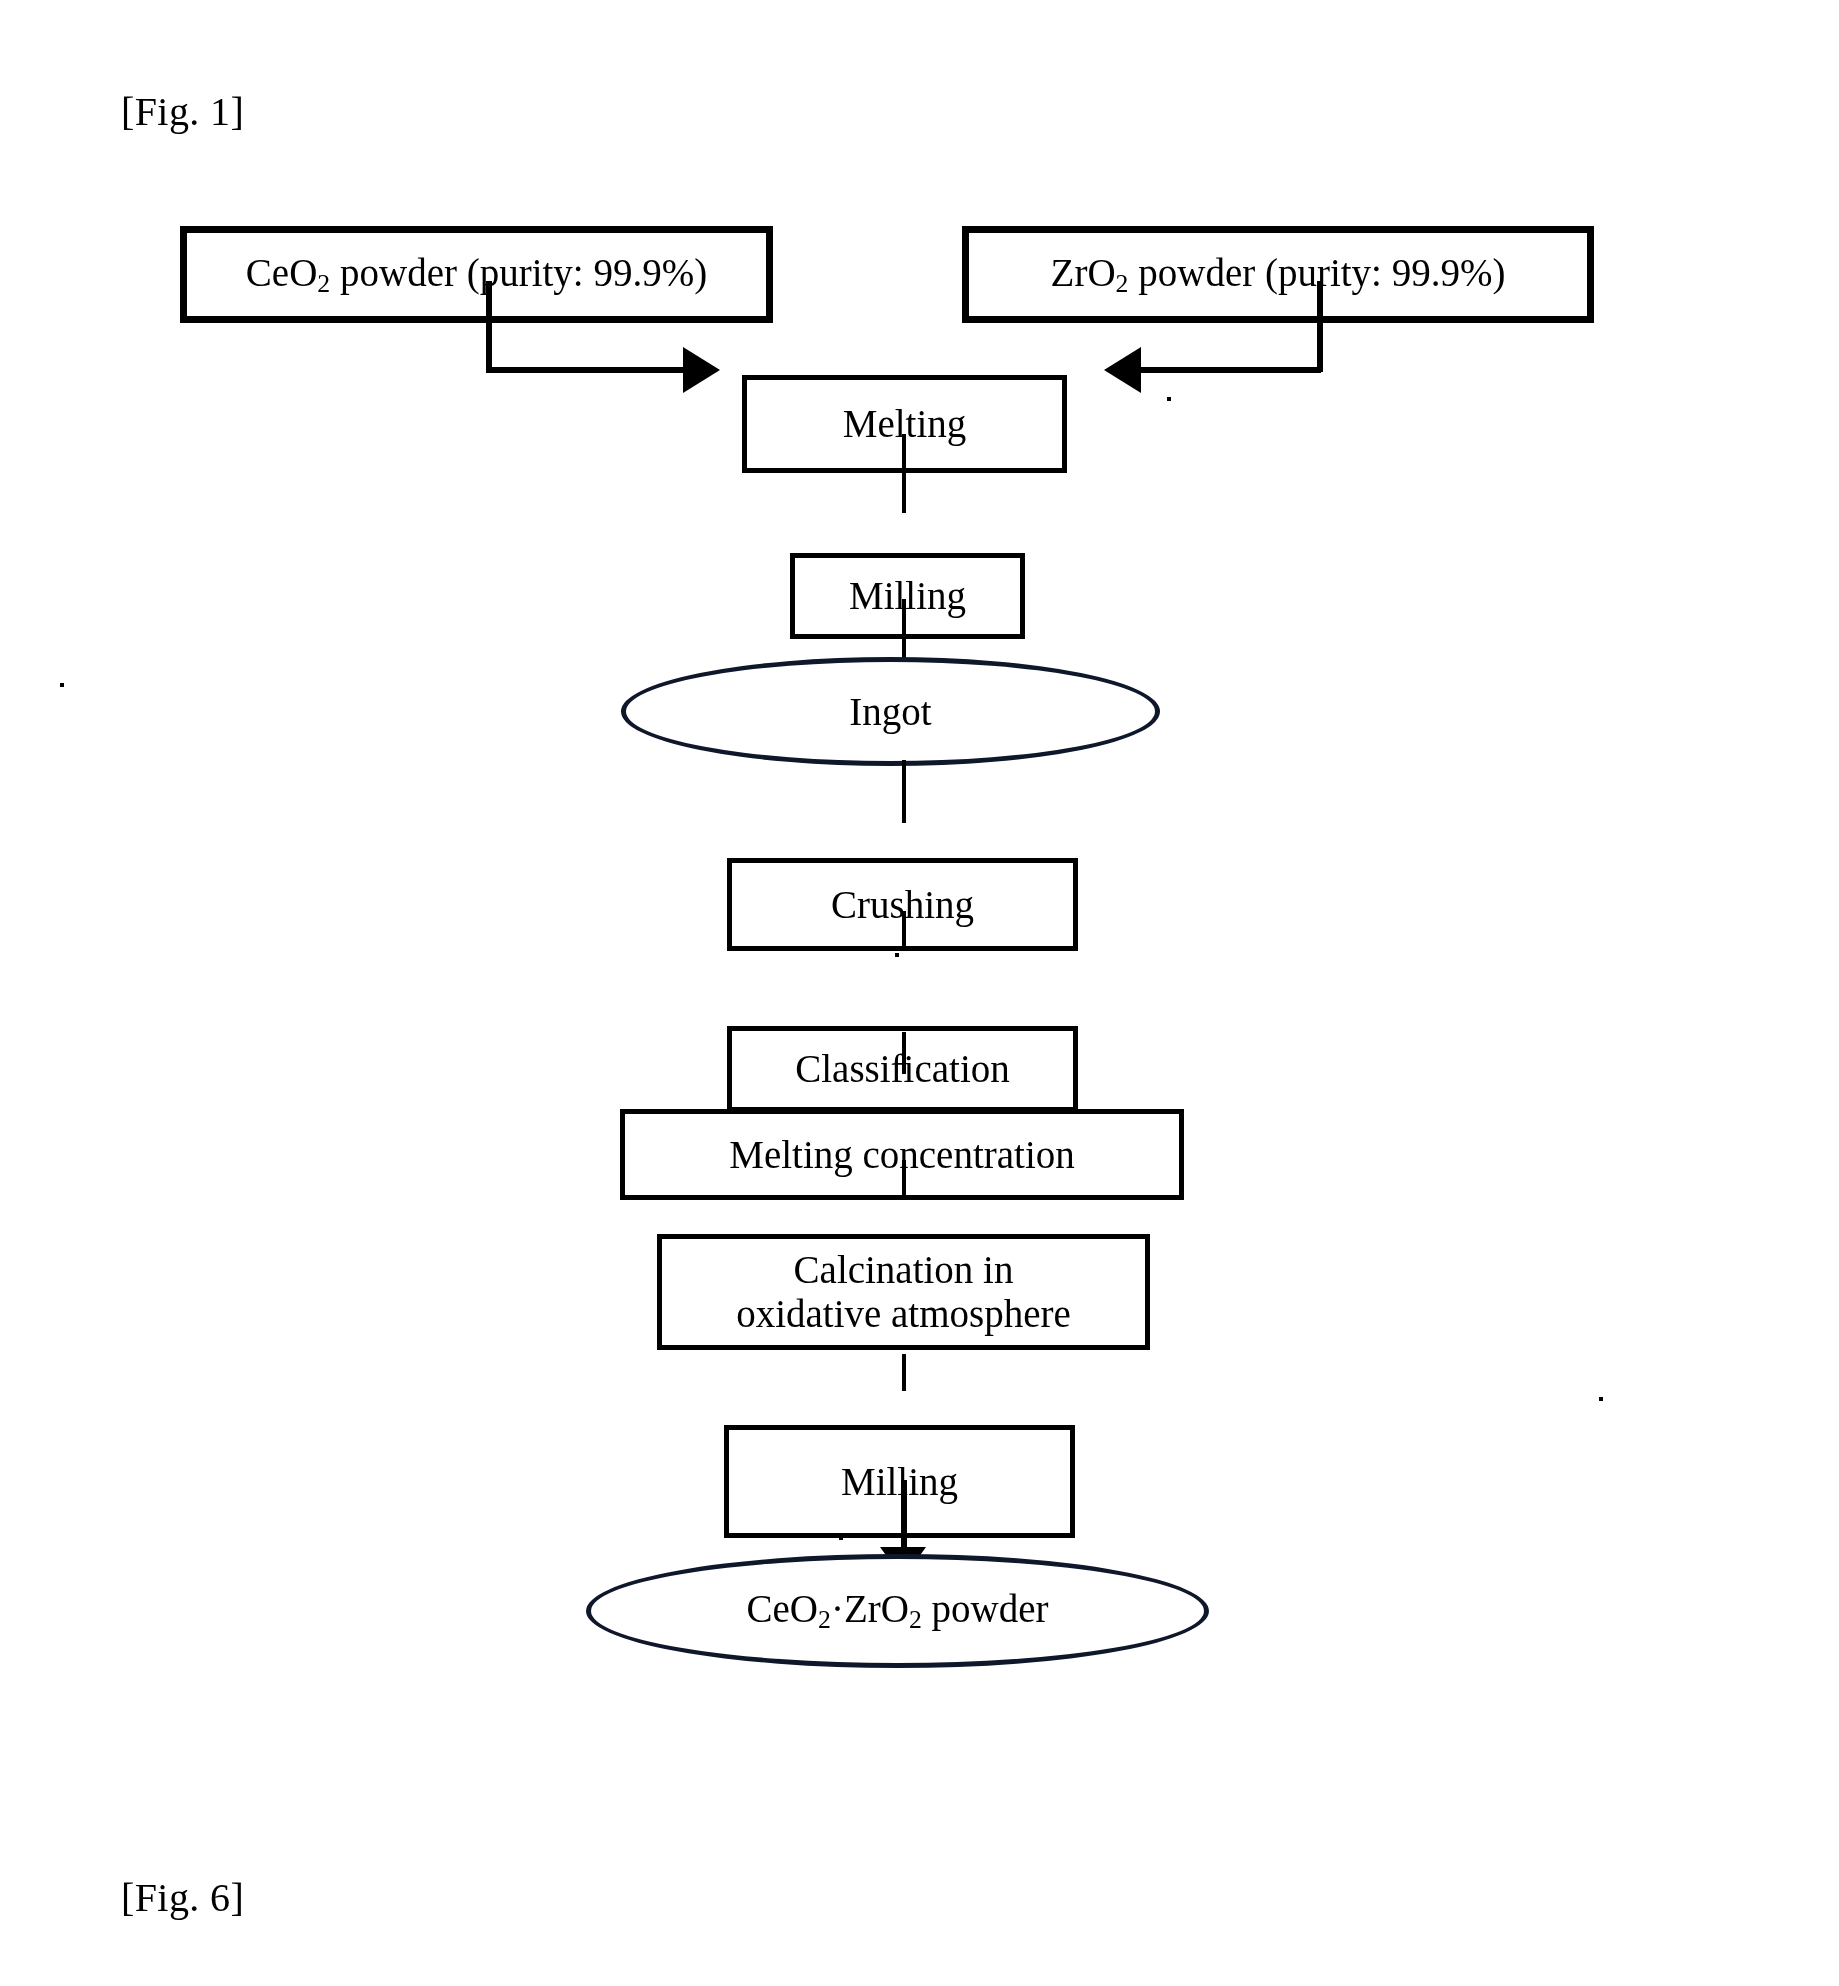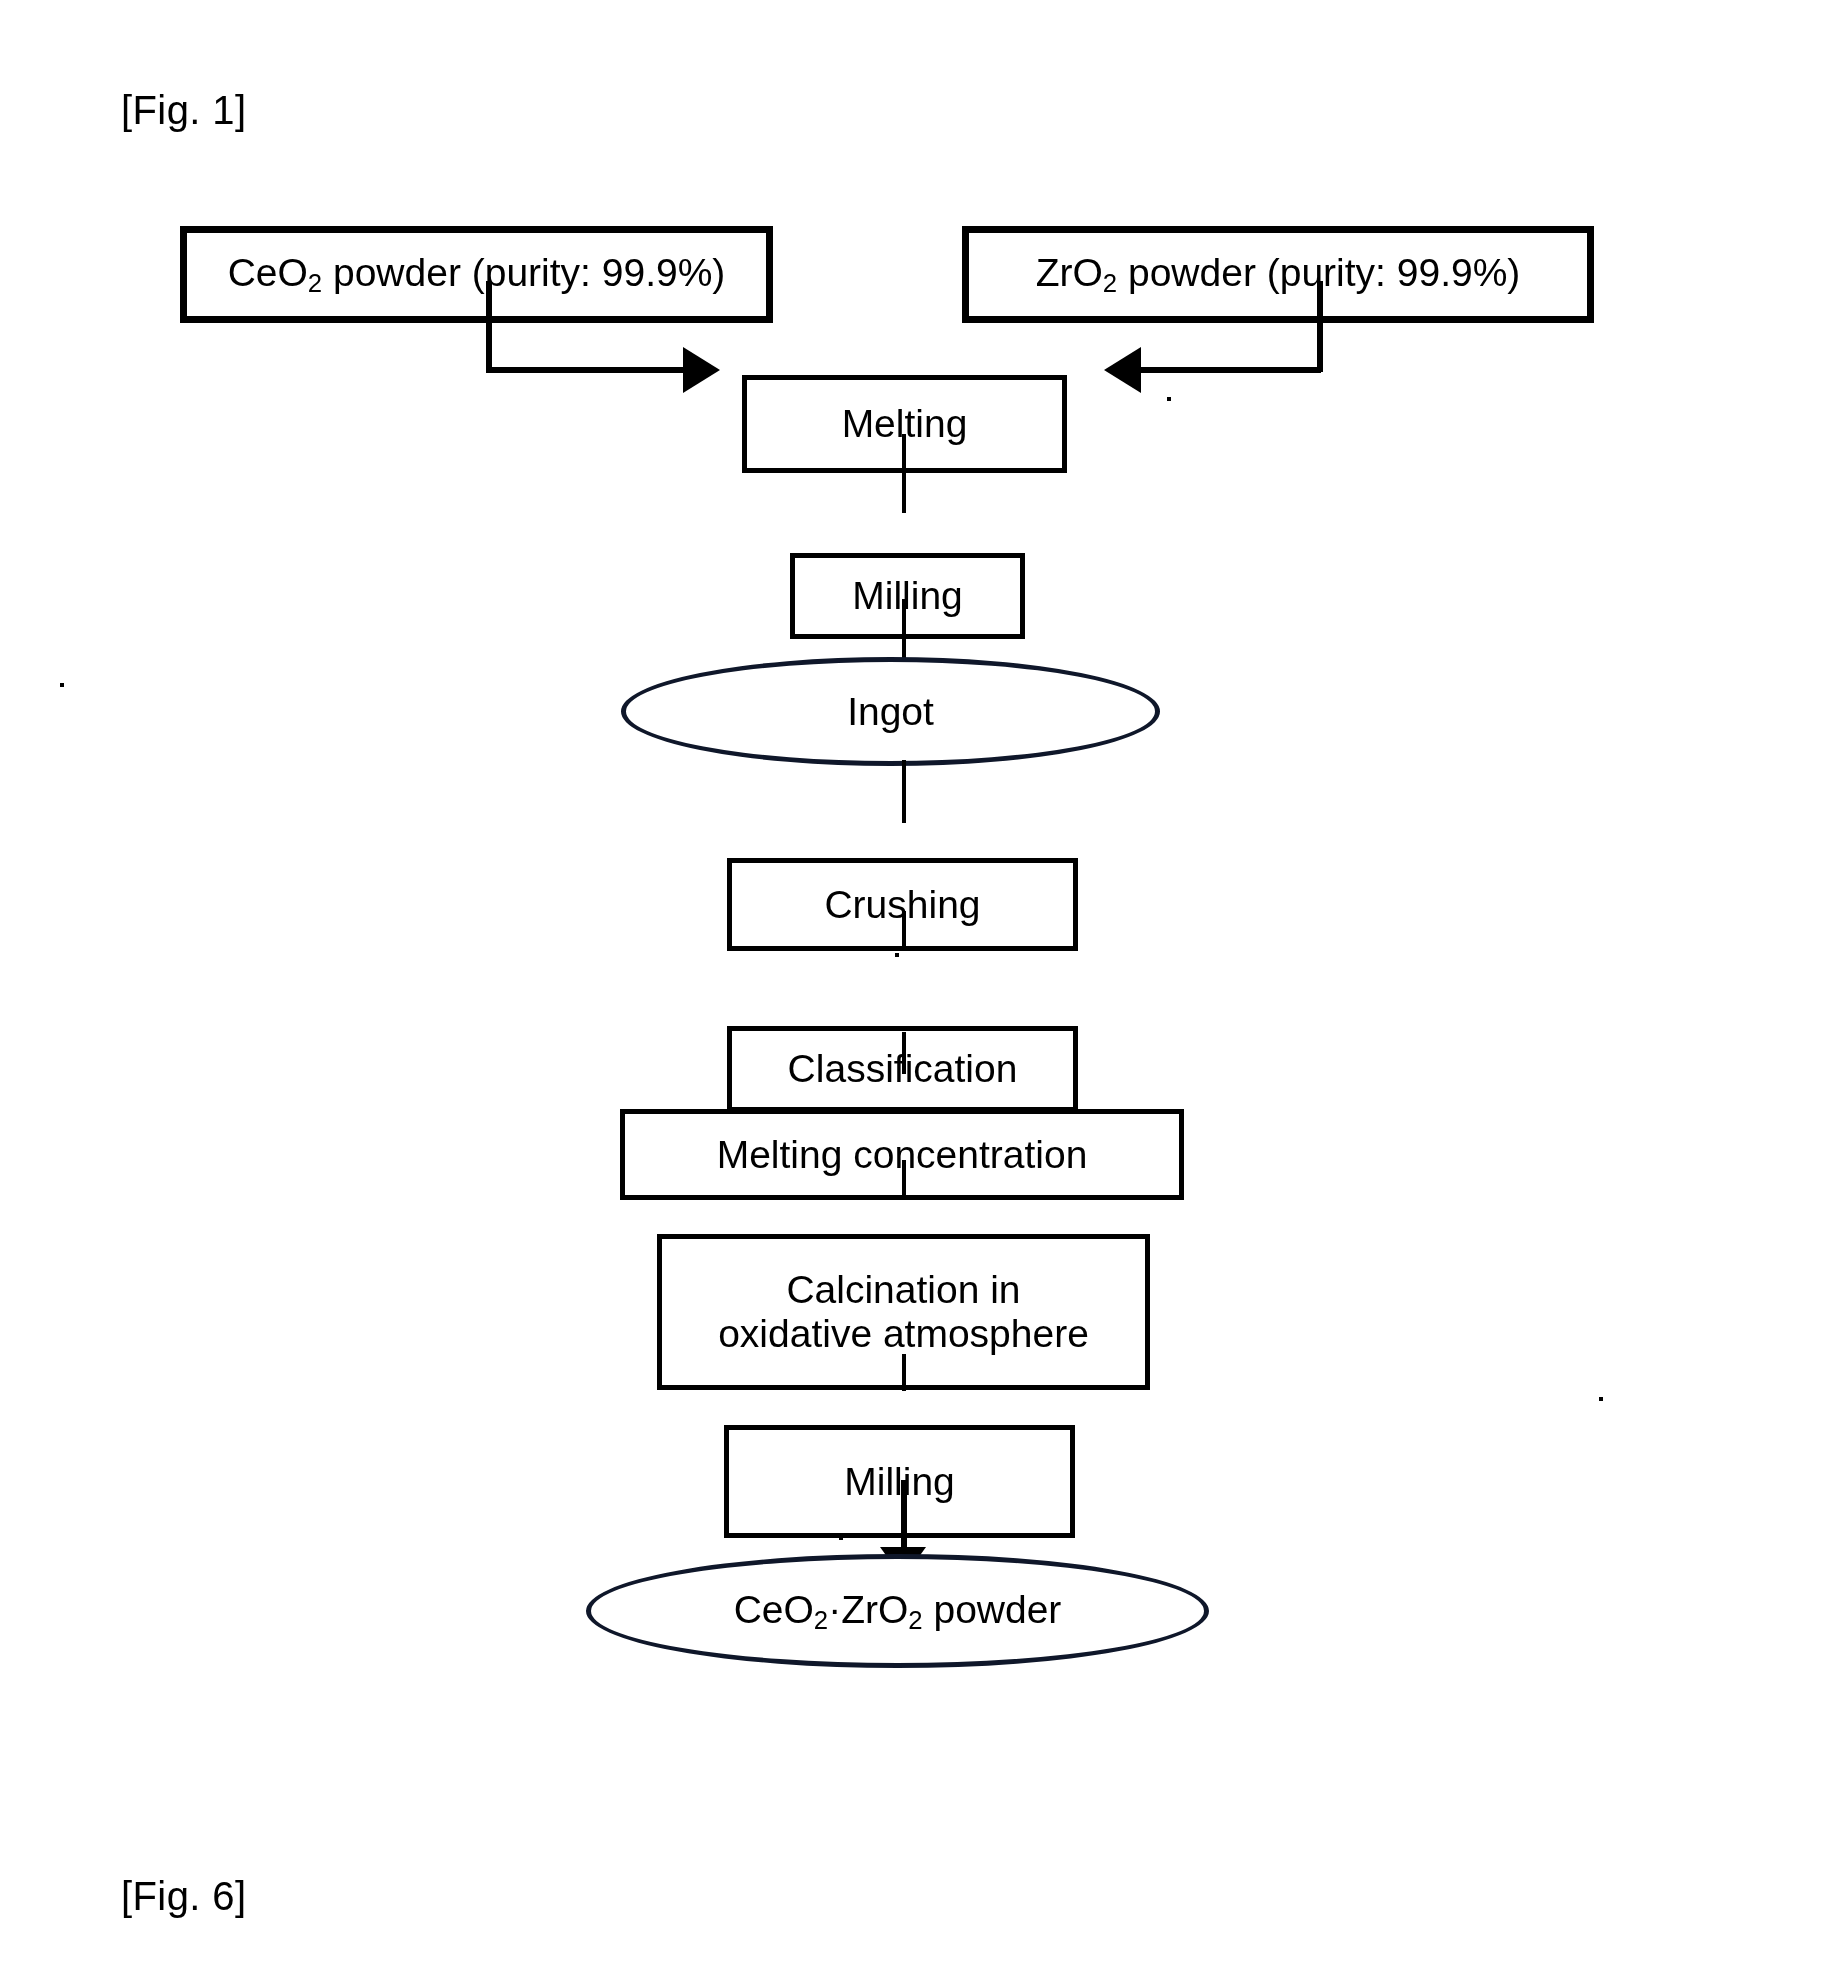--- a/index.html
+++ b/index.html
@@ -5,21 +5,21 @@
   html, body {
     margin: 0;
     padding: 0;
     background: #ffffff;
   }
   #page {
     position: relative;
     width: 1840px;
     height: 1986px;
     background: #ffffff;
-    font-family: Liberation Sans, sans-serif;
+    font-family: Liberation Serif, serif;
     color: #000000;
     overflow: hidden;
   }
   .fig-label {
     position: absolute;
     font-size: 40px;
     letter-spacing: 0.4px;
     white-space: nowrap;
   }
   #fig1-label { left: 121px; top: 88px; }
@@ -154,21 +154,21 @@
   </div>
 
   <div class="line-v" style="left:902px; top:1032px; height:42px;"></div>
 
   <div class="node box-med" id="node-magnetic" style="left:620px; top:1069px; width:564px; height:91px;">
     <span class="node-text">Melting concentration</span>
   </div>
 
   <div class="line-v" style="left:902px; top:1160px; height:39px;"></div>
 
-  <div class="node box-med" id="node-calcination" style="left:657px; top:1194px; width:493px; height:156px;">
+  <div class="node box-med" id="node-calcination" style="left:657px; top:1194px; width:493px; height:116px;">
     <span class="node-text">Calcination in
 oxidative atmosphere</span>
   </div>
 
   <div class="line-v" style="left:902px; top:1354px; height:37px;"></div>
 
   <div class="node box-med" id="node-milling" style="left:724px; top:1385px; width:351px; height:113px;">
     <span class="node-text">Milling</span>
   </div>
 

